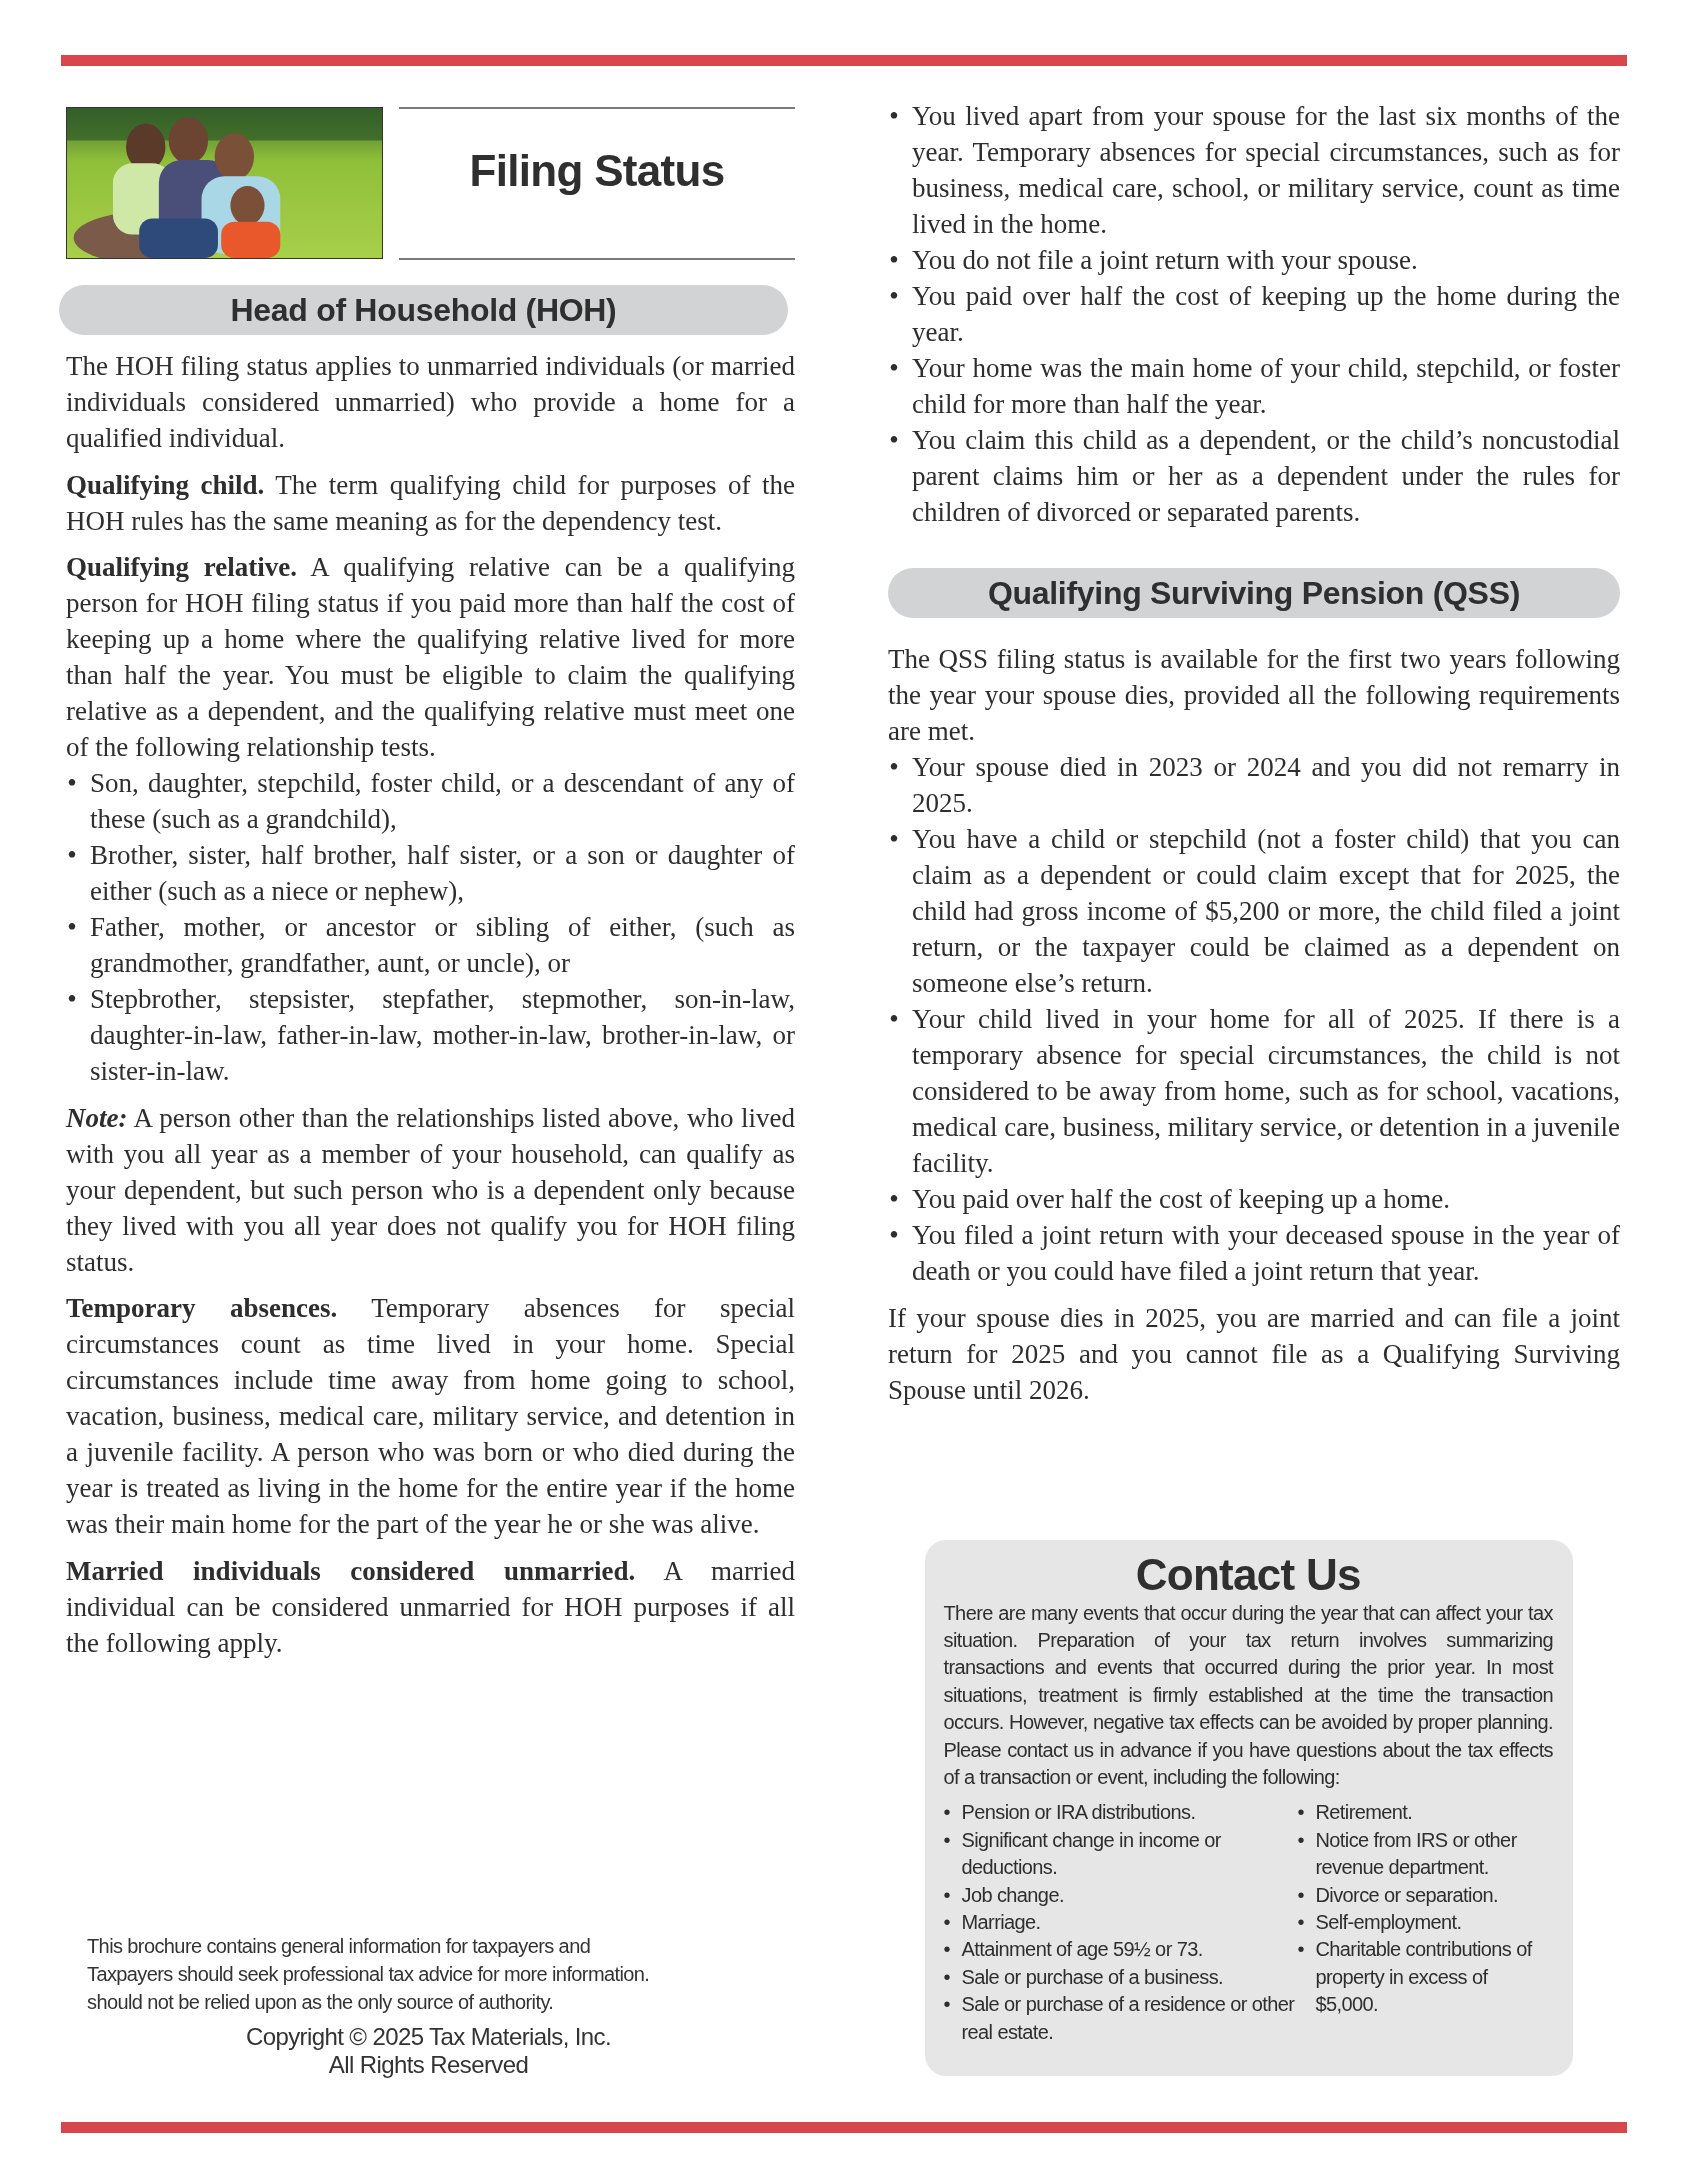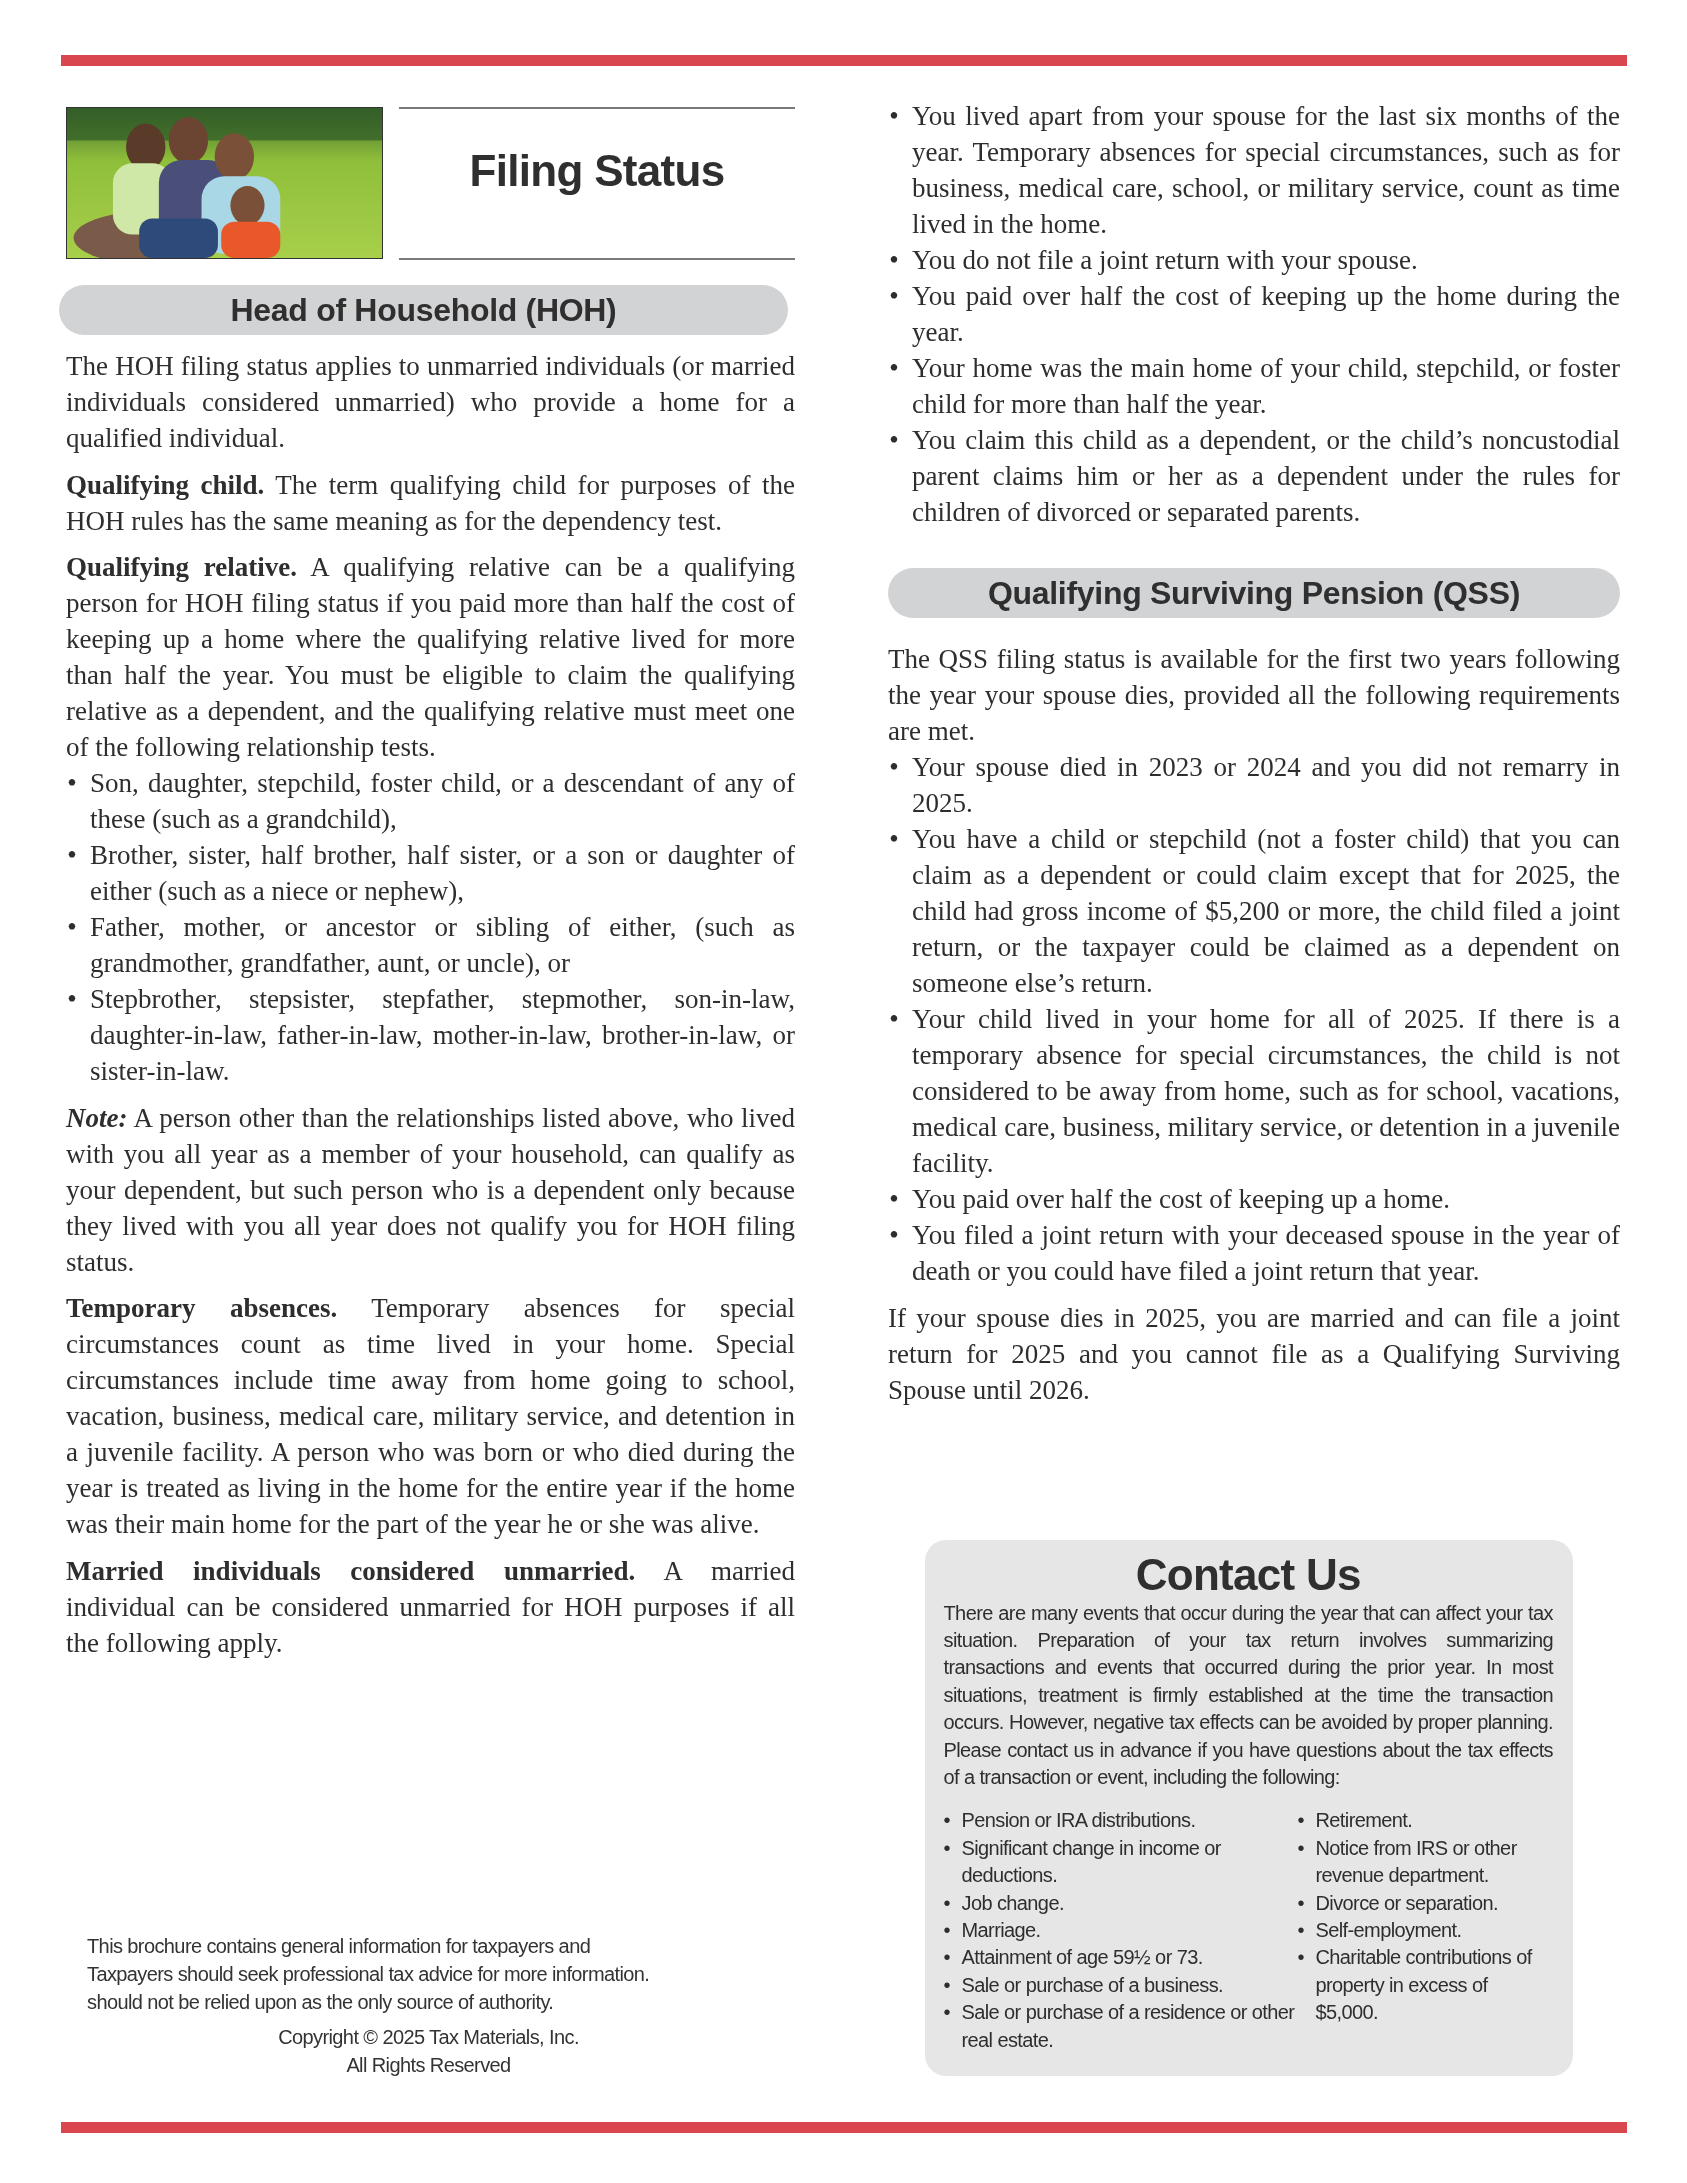--- a/index.html
+++ b/index.html
@@ -41,35 +41,35 @@
   ul.bullets li { position: relative; padding-left: 24px; font-family: Liberation Serif, serif; }
   ul.bullets li::before { content: "\2022"; position: absolute; left: 1.3px; top: 0; }
 
   .contact { position: absolute; left: 925px; top: 1540px; width: 648px; height: 536px;
              background: #e6e6e6; border-radius: 21px; box-sizing: border-box;
              padding: 13px 20px 0 18.5px; }
   .contact-title { font-family: "Liberation Sans", sans-serif; font-weight: bold; font-size: 44px;
                    text-align: center; color: #2f2f2f; line-height: 44px; margin: 0 0 2.6px 0; letter-spacing: -0.7px; }
   .contact-body { font-family: "Liberation Sans", sans-serif; font-size: 20px; line-height: 27.4px;
                   color: #2e2e2e; text-align: justify; letter-spacing: -0.6px; margin: 0; }
-  .contact-lists { display: flex; margin-top: 16px; }
+  .contact-lists { display: flex; margin-top: 8px; }
   .contact-lists ul { list-style: none; margin: 0; padding: 0;
                       font-family: "Liberation Sans", sans-serif; font-size: 20px; line-height: 27.4px;
                       color: #2e2e2e; letter-spacing: -0.6px; }
   .contact-lists ul.c1 { width: 356px; }
   .contact-lists ul.c2 { width: 257px; }
   .contact-lists li { position: relative; padding-left: 18px; }
   .contact-lists li::before { content: "\2022"; position: absolute; left: 0; top: 0; }
 
   .disclaimer { position: absolute; left: 87px; top: 1932px; width: 659px; 
                 font-family: "Liberation Sans", sans-serif; font-size: 20px; line-height: 28px;
                 color: #333; letter-spacing: -0.6px; }
   .disclaimer p { margin: 0; }
   .copyright { position: absolute; left: 99px; top: 2023px; width: 659px; text-align: center;
-               font-family: "Liberation Sans", sans-serif; font-size: 20px; line-height: 28px;
+               font-family: "Liberation Sans", sans-serif; font-size: 24px; line-height: 28px;
                color: #333; letter-spacing: -0.6px; }
   .copyright p { margin: 0; }
 </style>
 </head>
 <body>
 
 <div class="page">
 
   <div class="red-bar top"></div>
 

